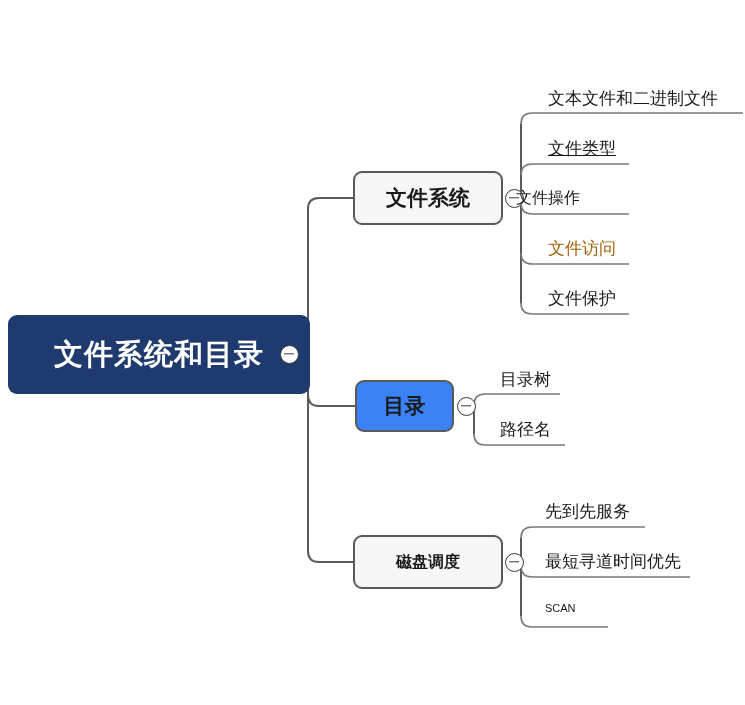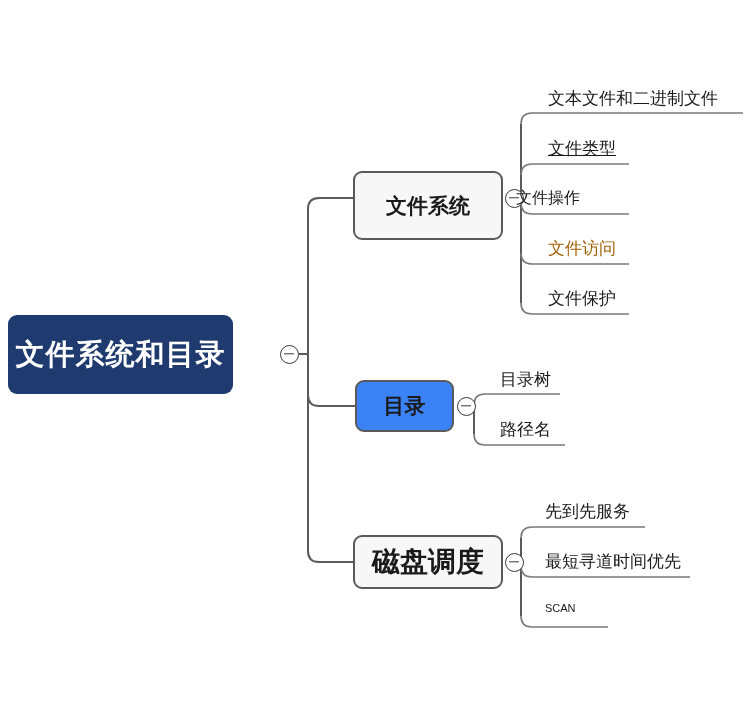--- a/index.html
+++ b/index.html
@@ -99,40 +99,40 @@
         <path d="M 521 253 Q 521 264 532 264 L 629 264" fill="none" stroke="#7a7a7a" stroke-width="1.6" stroke-linecap="butt"></path>
         <path d="M 521 303 Q 521 314 532 314 L 629 314" fill="none" stroke="#7a7a7a" stroke-width="1.6" stroke-linecap="butt"></path>
         <path d="M 474 405 Q 474 394 485 394 L 560 394" fill="none" stroke="#7a7a7a" stroke-width="1.6" stroke-linecap="butt"></path>
         <path d="M 474 434 Q 474 445 485 445 L 565 445" fill="none" stroke="#7a7a7a" stroke-width="1.6" stroke-linecap="butt"></path>
         <path d="M 521 538 Q 521 527 532 527 L 645 527" fill="none" stroke="#7a7a7a" stroke-width="1.6" stroke-linecap="butt"></path>
         <path d="M 521 566 Q 521 577 532 577 L 690 577" fill="none" stroke="#7a7a7a" stroke-width="1.6" stroke-linecap="butt"></path>
         <path d="M 521 616 Q 521 627 532 627 L 608 627" fill="none" stroke="#7a7a7a" stroke-width="1.6" stroke-linecap="butt"></path>
       </g>
   </svg>
   <div id="nodes-layer">
-      <div class="node-box node-root" style="left: 8px; top: 315px; width: 225px; height: 79px; font-size: 29px; background: rgb(30, 58, 110); color: rgb(255, 255, 255);">
+      <div class="node-box node-root" style="left: 8px; top: 315px; width: 302px; height: 79px; font-size: 29px; background: rgb(30, 58, 110); color: rgb(255, 255, 255);">
         <span>文件系统和目录</span>
       </div>
       <div class="collapse-toggle" style="left: 279.5px; top: 344.5px;"></div>
-      <div class="node-box node-branch" style="left: 353px; top: 171px; width: 150px; height: 69px; font-size: 21px; background: rgb(247, 247, 247); border-color: rgb(90, 90, 90); color: rgb(26, 26, 26);">
+      <div class="node-box node-branch" style="left: 353px; top: 171px; width: 150px; height: 54px; font-size: 21px; background: rgb(247, 247, 247); border-color: rgb(90, 90, 90); color: rgb(26, 26, 26);">
         <span>文件系统</span>
       </div>
       <div class="collapse-toggle" style="left: 504.5px; top: 188.5px;"></div>
       <div class="leaf-label" style="left: 548px; top: 89.5px; font-size: 17px; color: rgb(26, 26, 26);">文本文件和二进制文件</div>
       <div class="leaf-label" style="left: 548px; top: 139.5px; font-size: 17px; color: rgb(26, 26, 26); text-decoration: underline;">文件类型</div>
       <div class="leaf-label" style="left: 516px; top: 189.5px; font-size: 16px; color: rgb(26, 26, 26);">文件操作</div>
       <div class="leaf-label" style="left: 548px; top: 239.5px; font-size: 17px; color: #a16207;">文件访问</div>
       <div class="leaf-label" style="left: 548px; top: 289.5px; font-size: 17px; color: rgb(26, 26, 26);">文件保护</div>
       <div class="node-box node-branch" style="left: 355px; top: 380px; width: 99px; height: 52px; font-size: 21px; background: #3b82f6; border-color: rgb(90, 90, 90); color: rgb(26, 26, 26);">
         <span>目录</span>
       </div>
       <div class="collapse-toggle" style="left: 456.5px; top: 396.5px;"></div>
       <div class="leaf-label" style="left: 500px; top: 370.5px; font-size: 17px; color: rgb(26, 26, 26);">目录树</div>
       <div class="leaf-label" style="left: 500px; top: 420.5px; font-size: 17px; color: rgb(26, 26, 26);">路径名</div>
-      <div class="node-box node-branch" style="left: 353px; top: 535px; width: 150px; height: 54px; font-size: 28px; background: rgb(247, 247, 247); border-color: rgb(90, 90, 90); color: rgb(26, 26, 26);">
+      <div class="node-box node-branch" style="left: 353px; top: 535px; width: 150px; height: 54px; font-size: 16px; background: rgb(247, 247, 247); border-color: rgb(90, 90, 90); color: rgb(26, 26, 26);">
         <span>磁盘调度</span>
       </div>
       <div class="collapse-toggle" style="left: 504.5px; top: 552.5px;"></div>
       <div class="leaf-label" style="left: 545px; top: 502.5px; font-size: 17px; color: rgb(26, 26, 26);">先到先服务</div>
       <div class="leaf-label" style="left: 545px; top: 552.5px; font-size: 17px; color: rgb(26, 26, 26);">最短寻道时间优先</div>
       <div class="leaf-label" style="left: 545px; top: 602.5px; font-size: 11px; color: rgb(26, 26, 26);">SCAN</div>
     </div>
 </div>
 
 </body></html>

